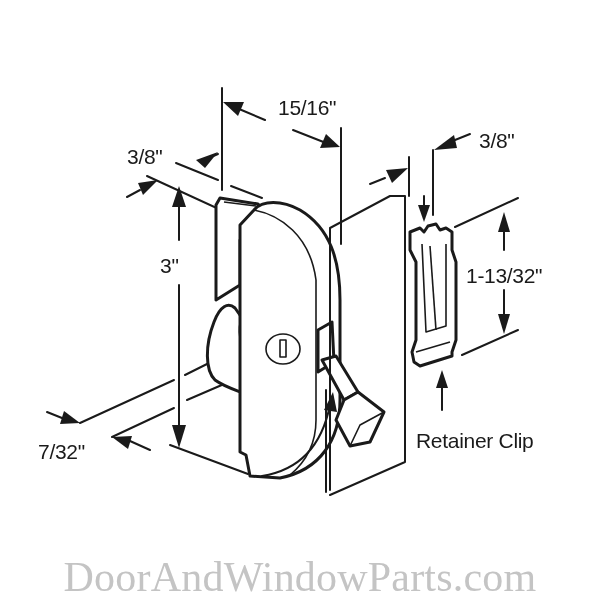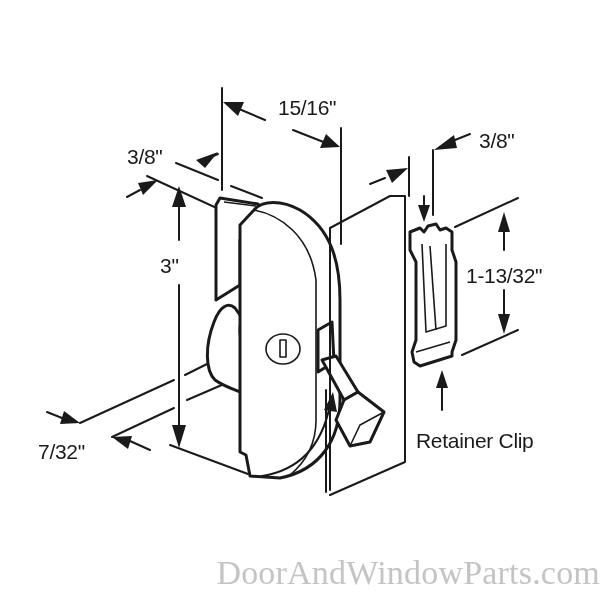--- a/index.html
+++ b/index.html
@@ -1,19 +1,19 @@
 <!DOCTYPE html>
 <html><head>
   <meta charset="utf-8">
   <style>
     html, body { margin: 0; padding: 0; background: #ffffff; }
     body { width: 600px; height: 600px; position: relative; overflow: hidden; font-family: "Liberation Sans", sans-serif; }
     #diagram { position: absolute; left: 0; top: 0; width: 600px; height: 600px; }
     .label { position: absolute; font-family: "Liberation Sans", sans-serif; color: #1a1a1a; font-size: 21px; line-height: 1; white-space: nowrap; letter-spacing: -0.3px; }
-    .watermark { position: absolute; left: 0; width: 600px; top: 556px; text-align: right; font-family: "Liberation Serif", "DejaVu Serif", serif; font-size: 34px; color: #c4c4c4; line-height: 1; letter-spacing: 0.2px; }
+    .watermark { position: absolute; left: 0; width: 600px; top: 556px; text-align: center; font-family: "Liberation Serif", "DejaVu Serif", serif; font-size: 42px; color: #c4c4c4; line-height: 1; letter-spacing: 0.2px; }
     svg .ln { stroke: #1a1a1a; stroke-width: 2; fill: none; stroke-linecap: round; stroke-linejoin: round; }
     svg .thick { stroke: #1a1a1a; stroke-width: 3; fill: #fff; stroke-linejoin: round; }
     svg .thin { stroke: #1a1a1a; stroke-width: 1.6; fill: none; stroke-linejoin: round; }
     svg .arrow { fill: #1a1a1a; stroke: none; }
   </style>
 </head>
 <body>
 
 <svg id="diagram" viewBox="0 0 600 600" xmlns="http://www.w3.org/2000/svg">
 

